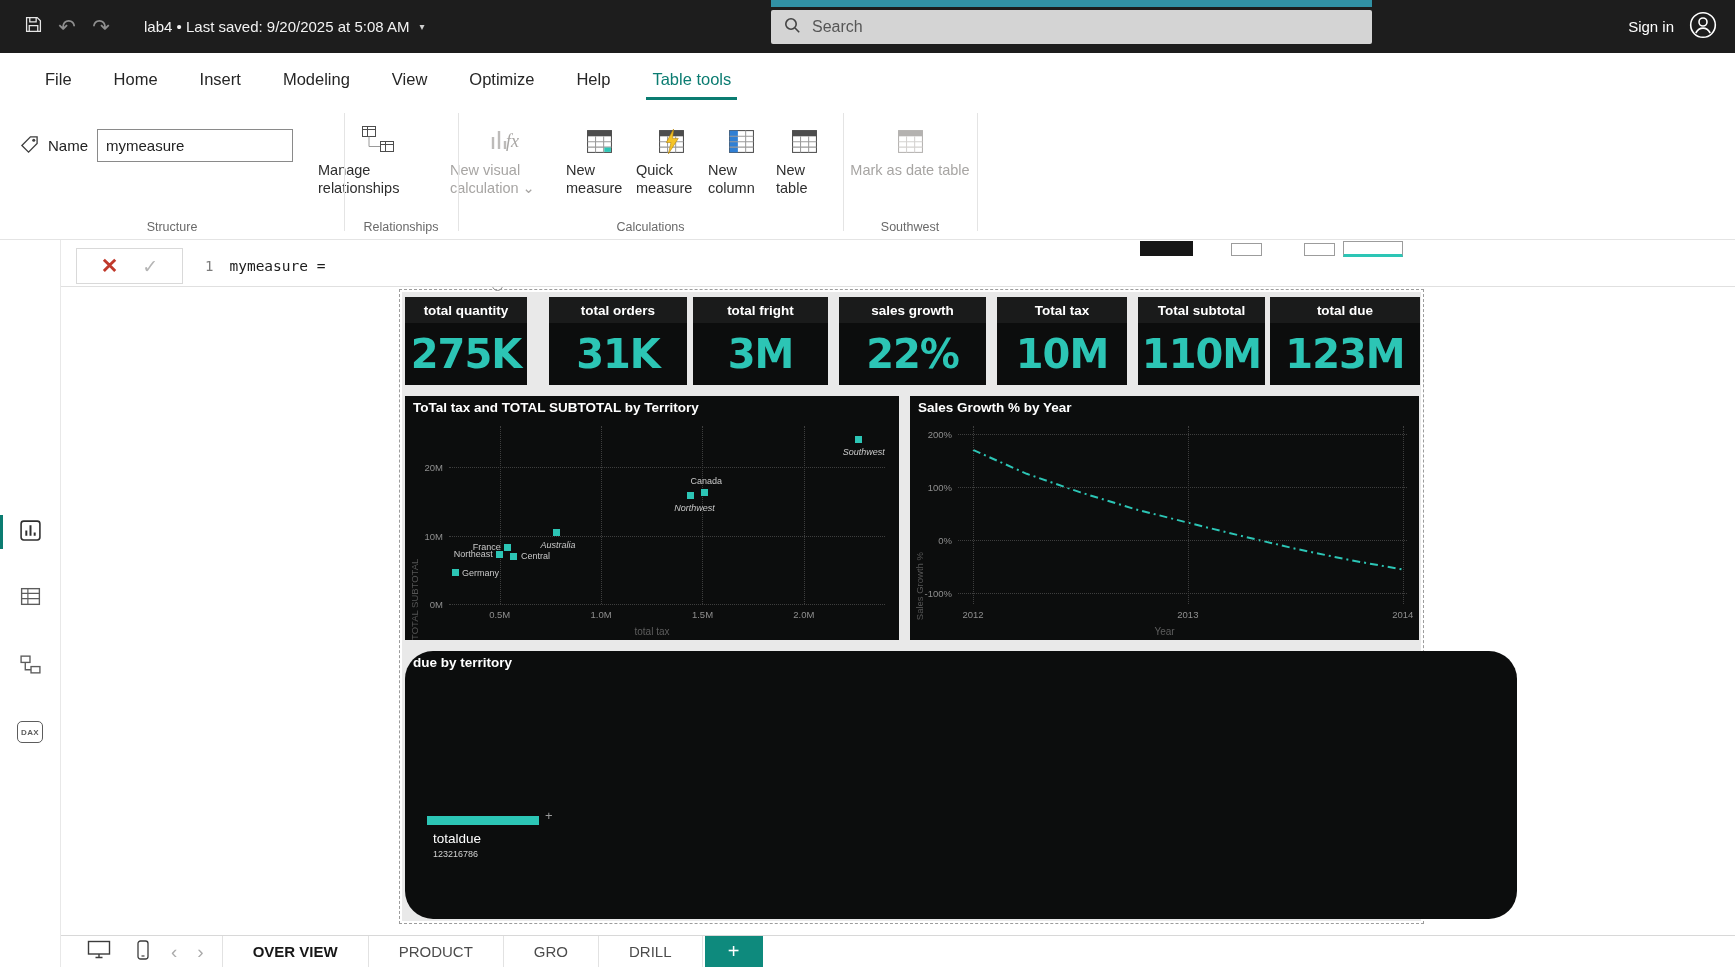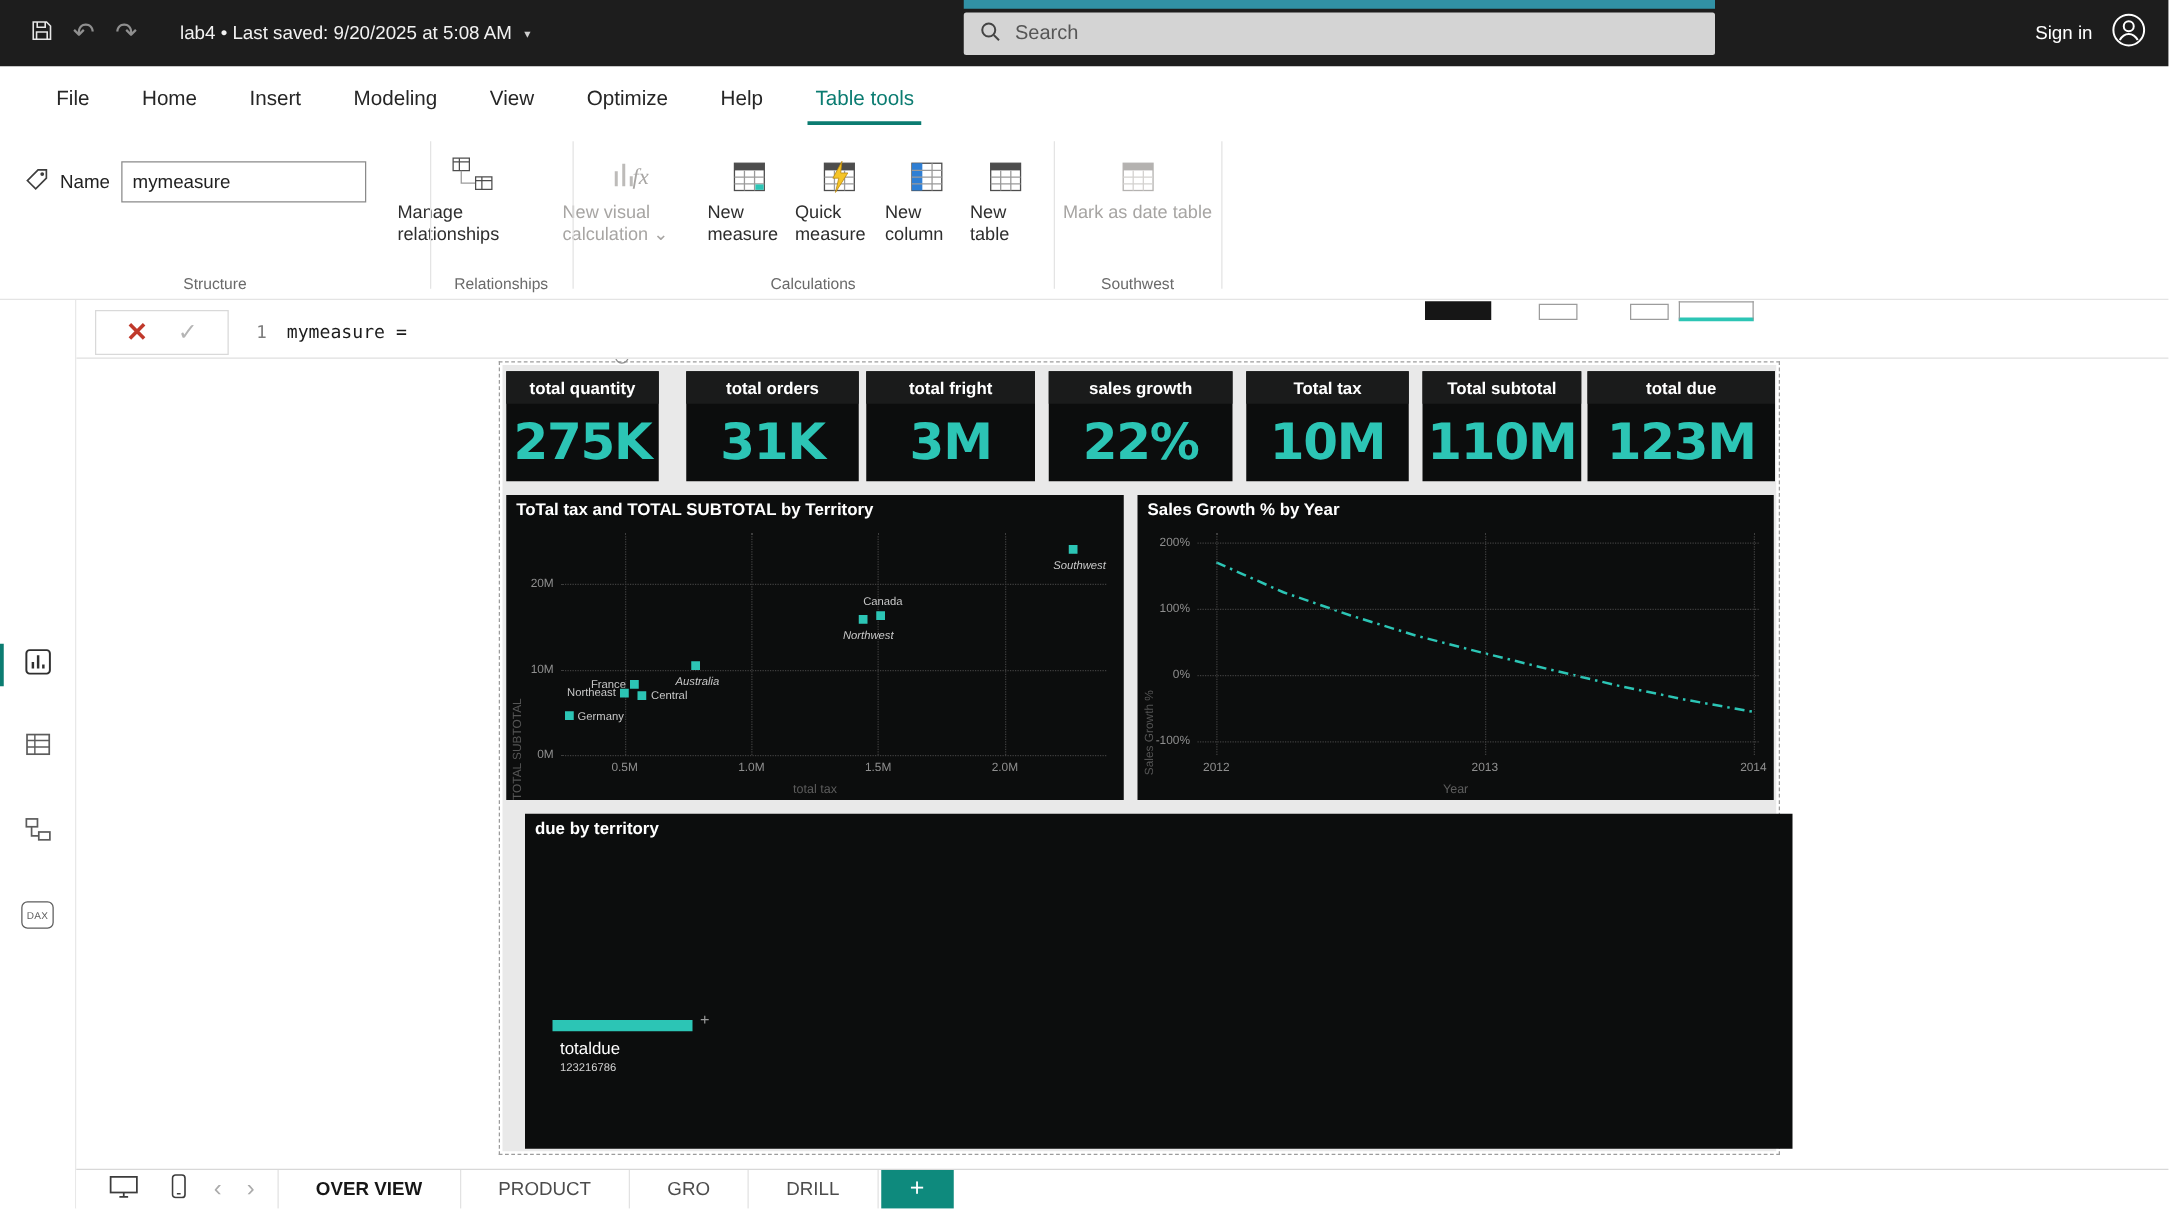--- a/index.html
+++ b/index.html
@@ -53,21 +53,21 @@
 .peek{position:absolute;z-index:20;}
 .peek1{left:1140px;top:241px;width:53px;height:15px;background:#161616;}
 .peek2{left:1231px;top:243px;width:31px;height:13px;background:#fff;border:1px solid #9c9c9c;}
 .peek3{left:1304px;top:243px;width:31px;height:13px;background:#fff;border:1px solid #9c9c9c;}
 .peek4{left:1343px;top:241px;width:60px;height:16px;background:#fff;border:1px solid #9c9c9c;border-bottom:3px solid var(--accent);}
 
 
 .viewbar{position:absolute;left:0;top:240px;width:61px;bottom:0;background:#fff;border-right:1px solid #e8e8e8;z-index:15;}
 .vb-item{position:absolute;left:0;width:60px;height:44px;display:flex;align-items:center;justify-content:center;}
 .vb-item.active::before{content:"";position:absolute;left:0;top:5px;bottom:5px;width:3px;background:var(--ribbon-active);}
-.daxbox{position:relative;width:26px;height:22px;border:1.4px solid #5c5c5c;border-radius:5px;display:flex;align-items:center;justify-content:center;font-size:8px;font-weight:normal;color:#5c5c5c;letter-spacing:.3px;}
+.daxbox{position:relative;width:26px;height:22px;border:1.4px solid #5c5c5c;border-radius:5px;display:flex;align-items:center;justify-content:center;font-size:8px;font-weight:bold;color:#5c5c5c;letter-spacing:.3px;}
 
 
 .canvas{position:absolute;left:61px;top:287px;right:0;bottom:32px;background:#fff;overflow:hidden;}
 .page{position:absolute;left:341px;top:5px;width:1019px;height:629px;background:#e9e9e9;outline:1.5px dashed #9c9c9c;outline-offset:2px;}
 .visual{position:absolute;background:#0c0d0d;}
 .vhdr{position:absolute;left:90px;top:-12px;width:11px;height:11px;border:1.4px solid #8f8f8f;border-radius:50%;background:transparent;}
 
 .card-title{height:26px;display:flex;align-items:center;justify-content:center;background:#1a1b1b;color:#fff;font-size:13.5px;font-weight:700;white-space:nowrap;}
 .card-value{height:calc(100% - 26px);display:flex;align-items:center;justify-content:center;color:var(--accent);font:700 40px "DejaVu Sans",sans-serif;letter-spacing:-1px;}
 
@@ -419,21 +419,21 @@
             <div class="hgrid" style="top: 34.3284%;"></div>
             <div class="ytick" style="top: 34.3284%;">100%</div>
             <div class="hgrid" style="top: 64.1791%;"></div>
             <div class="ytick" style="top: 64.1791%;">0%</div>
             <div class="hgrid" style="top: 94.0299%;"></div>
             <div class="ytick" style="top: 94.0299%;">-100%</div>
           </div>
         <div class="xtitle">Year</div>
       </div>
 
-      <div class="visual" style="left:18px;top:359px;width:1014px;height:268px;">
+      <div class="visual" style="left:3px;top:359px;width:1112px;height:268px;border-radius:28px;">
         <div class="panel-title">due by territory</div>
         <div class="tbar" style="width: 112px;"></div>
         <div class="tplus">+</div>
         <div class="tcat">totaldue</div>
         <div class="tval">123216786</div>
 
       </div>
     </div>
   </div>
 

